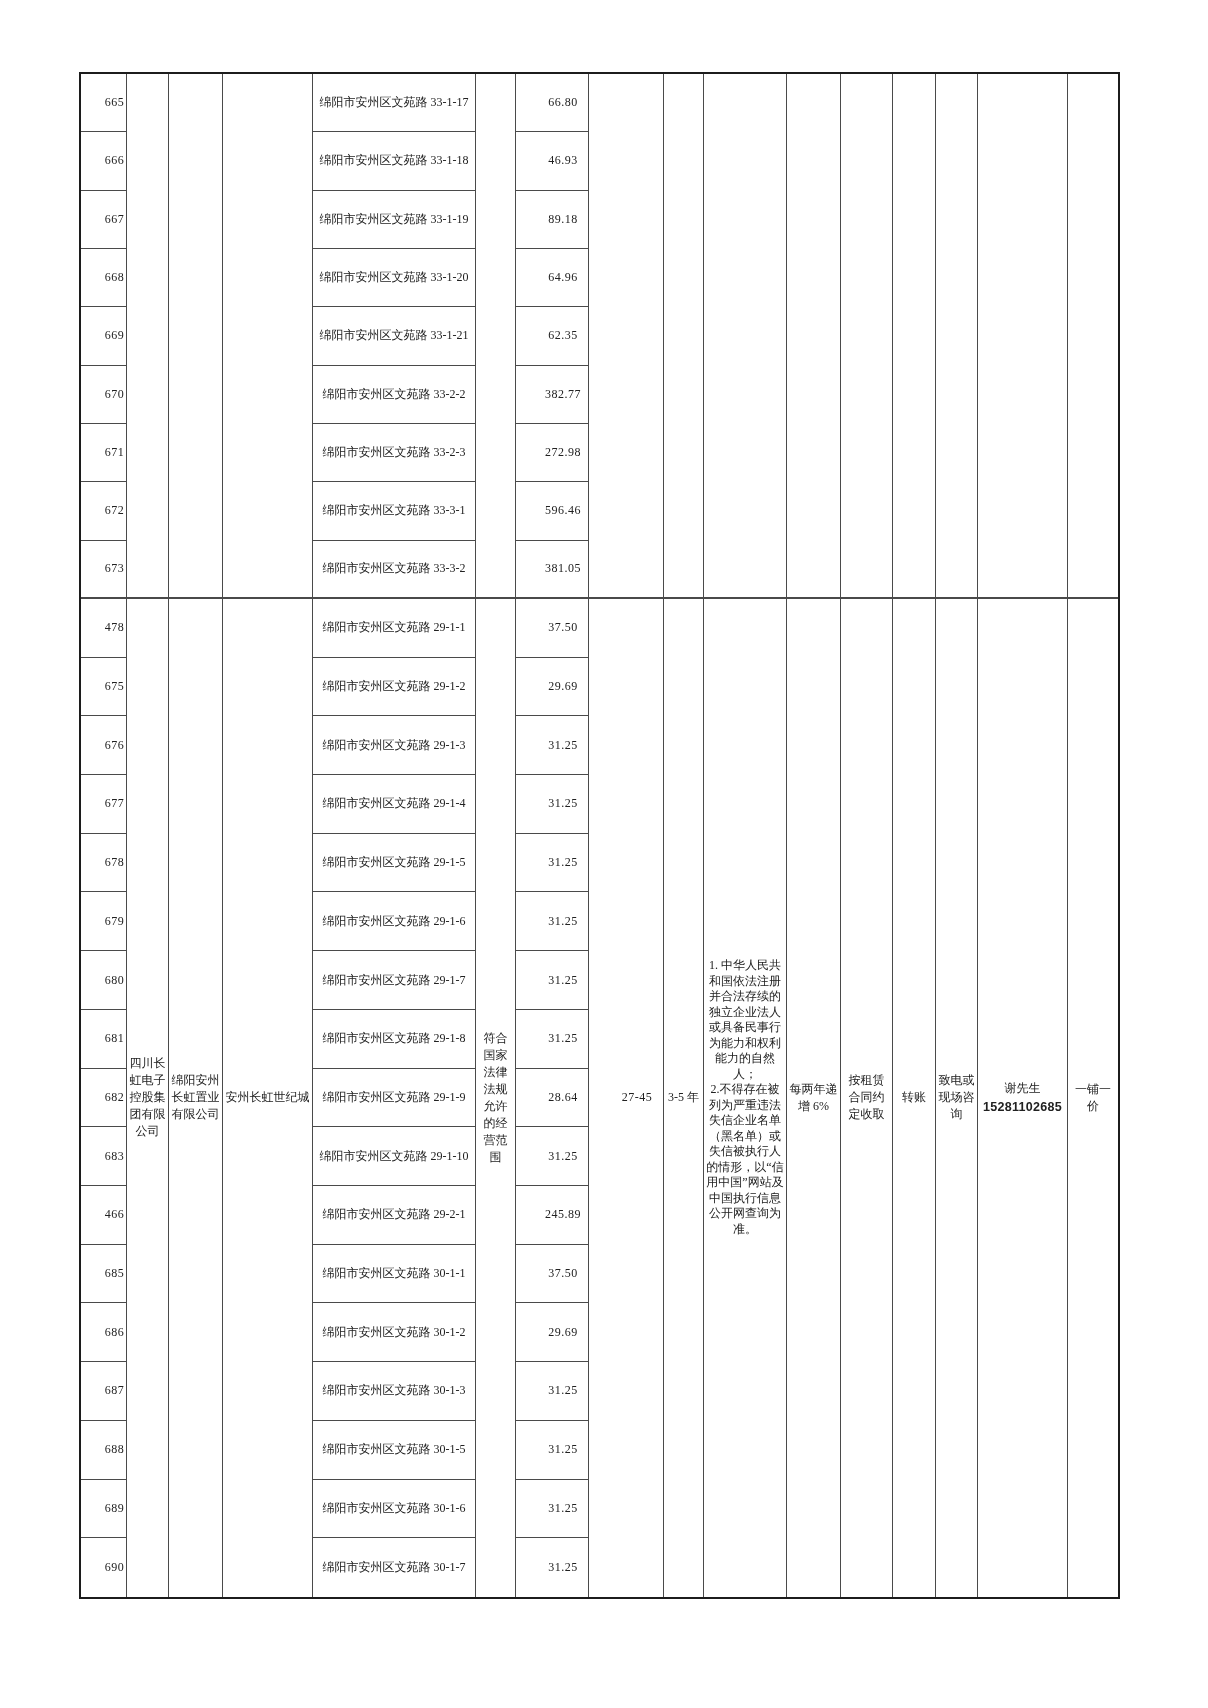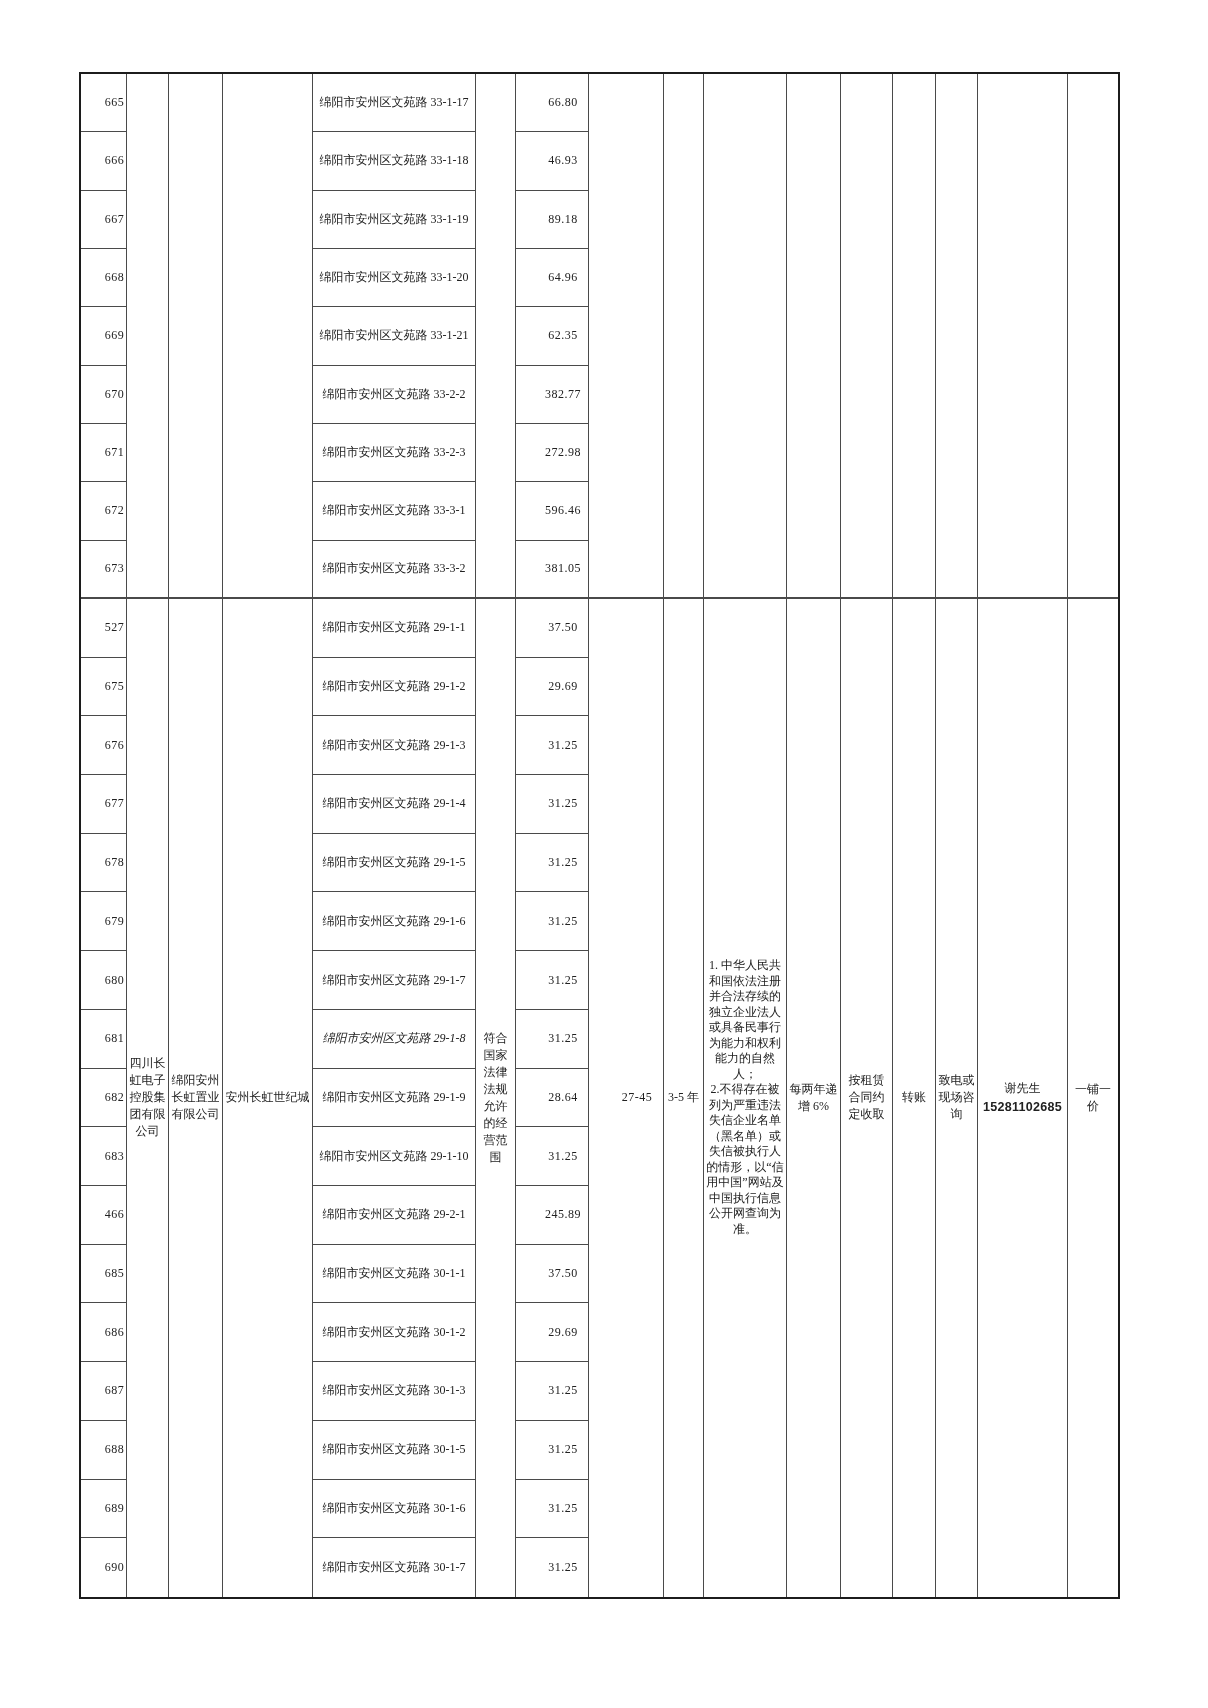--- a/index.html
+++ b/index.html
@@ -111,21 +111,21 @@
       <div class="cell num" style="grid-area: 6 / 7;">382.77</div>
       <div class="cell num" style="grid-area: 7 / 1;">671</div>
       <div class="cell addr nowrap" style="grid-area: 7 / 5;">绵阳市安州区文苑路 33-2-3</div>
       <div class="cell num" style="grid-area: 7 / 7;">272.98</div>
       <div class="cell num" style="grid-area: 8 / 1;">672</div>
       <div class="cell addr nowrap" style="grid-area: 8 / 5;">绵阳市安州区文苑路 33-3-1</div>
       <div class="cell num" style="grid-area: 8 / 7;">596.46</div>
       <div class="cell num divider" style="grid-area: 9 / 1;">673</div>
       <div class="cell addr nowrap divider" style="grid-area: 9 / 5;">绵阳市安州区文苑路 33-3-2</div>
       <div class="cell num divider" style="grid-area: 9 / 7;">381.05</div>
-      <div class="cell num" style="grid-area: 10 / 1;">527</div>
+      <div class="cell num" style="grid-area: 10 / 1;">478</div>
       <div class="cell addr nowrap" style="grid-area: 10 / 5;">绵阳市安州区文苑路 29-1-1</div>
       <div class="cell num" style="grid-area: 10 / 7;">37.50</div>
       <div class="cell num" style="grid-area: 11 / 1;">675</div>
       <div class="cell addr nowrap" style="grid-area: 11 / 5;">绵阳市安州区文苑路 29-1-2</div>
       <div class="cell num" style="grid-area: 11 / 7;">29.69</div>
       <div class="cell num" style="grid-area: 12 / 1;">676</div>
       <div class="cell addr nowrap" style="grid-area: 12 / 5;">绵阳市安州区文苑路 29-1-3</div>
       <div class="cell num" style="grid-area: 12 / 7;">31.25</div>
       <div class="cell num" style="grid-area: 13 / 1;">677</div>
       <div class="cell addr nowrap" style="grid-area: 13 / 5;">绵阳市安州区文苑路 29-1-4</div>
@@ -133,21 +133,21 @@
       <div class="cell num" style="grid-area: 14 / 1;">678</div>
       <div class="cell addr nowrap" style="grid-area: 14 / 5;">绵阳市安州区文苑路 29-1-5</div>
       <div class="cell num" style="grid-area: 14 / 7;">31.25</div>
       <div class="cell num" style="grid-area: 15 / 1;">679</div>
       <div class="cell addr nowrap" style="grid-area: 15 / 5;">绵阳市安州区文苑路 29-1-6</div>
       <div class="cell num" style="grid-area: 15 / 7;">31.25</div>
       <div class="cell num" style="grid-area: 16 / 1;">680</div>
       <div class="cell addr nowrap" style="grid-area: 16 / 5;">绵阳市安州区文苑路 29-1-7</div>
       <div class="cell num" style="grid-area: 16 / 7;">31.25</div>
       <div class="cell num" style="grid-area: 17 / 1;">681</div>
-      <div class="cell addr nowrap" style="grid-area: 17 / 5; font-style: italic;">绵阳市安州区文苑路 29-1-8</div>
+      <div class="cell addr nowrap" style="grid-area: 17 / 5;">绵阳市安州区文苑路 29-1-8</div>
       <div class="cell num" style="grid-area: 17 / 7;">31.25</div>
       <div class="cell num" style="grid-area: 18 / 1;">682</div>
       <div class="cell addr nowrap" style="grid-area: 18 / 5;">绵阳市安州区文苑路 29-1-9</div>
       <div class="cell num" style="grid-area: 18 / 7;">28.64</div>
       <div class="cell num" style="grid-area: 19 / 1;">683</div>
       <div class="cell addr nowrap" style="grid-area: 19 / 5;">绵阳市安州区文苑路 29-1-10</div>
       <div class="cell num" style="grid-area: 19 / 7;">31.25</div>
       <div class="cell num" style="grid-area: 20 / 1;">466</div>
       <div class="cell addr nowrap" style="grid-area: 20 / 5;">绵阳市安州区文苑路 29-2-1</div>
       <div class="cell num" style="grid-area: 20 / 7;">245.89</div>

